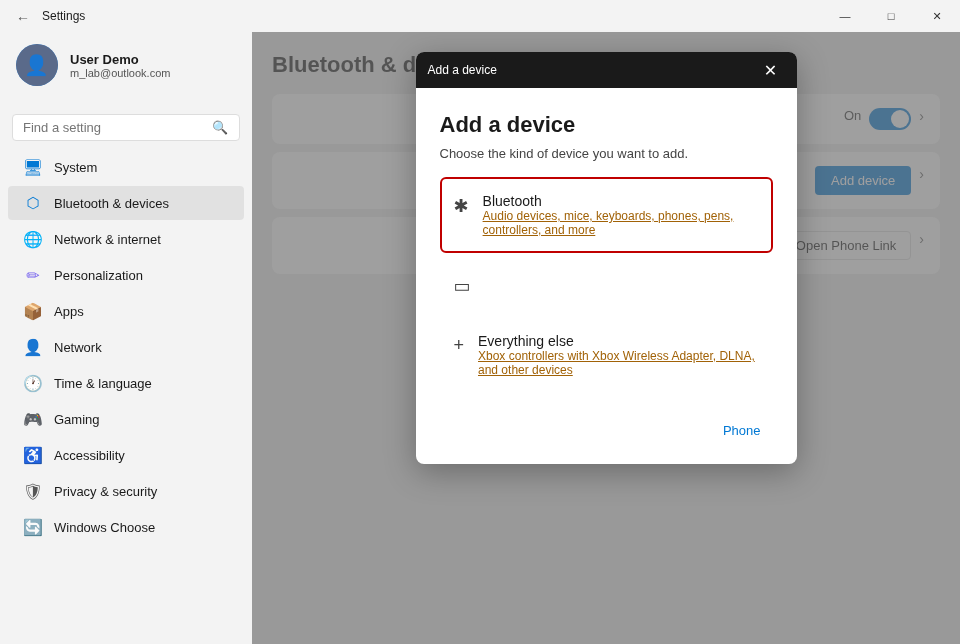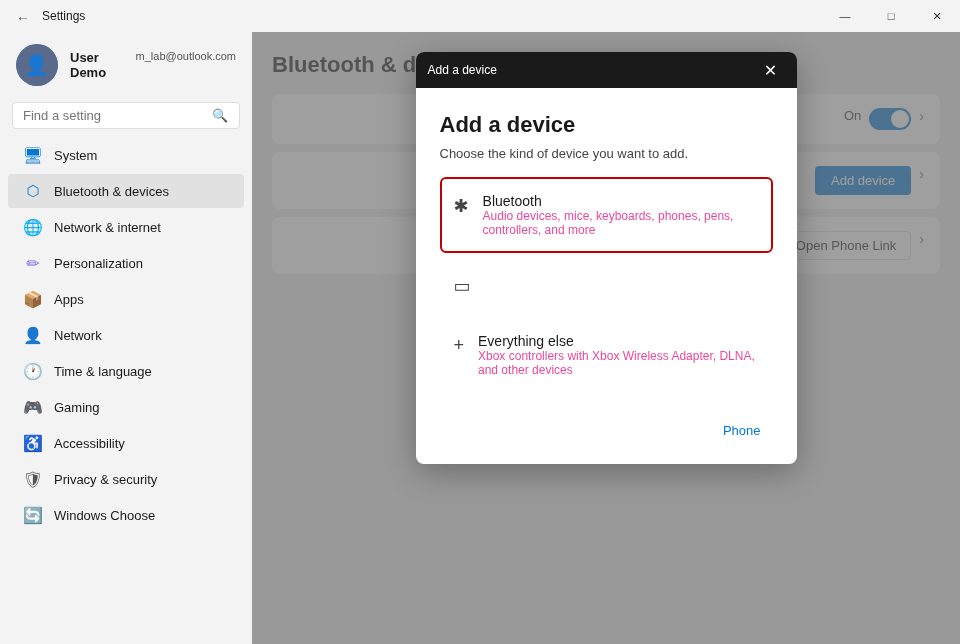--- a/index.html
+++ b/index.html
@@ -96,26 +96,26 @@
     .avatar-inner {
       width: 42px;
       height: 42px;
       border-radius: 50%;
       background: #5a6a8a;
       display: flex;
       align-items: center;
       justify-content: center;
       font-size: 20px;
     }
-    .user-info { display: flex; }
+    .user-info { display: flex; flex-direction: column; }
     .user-name { font-size: 13px; font-weight: 600; color: #1a1a1a; }
     .user-email { font-size: 11px; color: #555; }
 
     .search-box {
-      margin: 0 12px 8px 12px;
+      margin: 12px 12px 8px 12px;
       display: flex;
       align-items: center;
       background: white;
       border: 1px solid #ddd;
       border-radius: 4px;
       padding: 5px 10px;
       gap: 8px;
     }
     .search-box input {
       border: none;
@@ -280,21 +280,21 @@
       border: 2px solid transparent;
       margin-bottom: 4px;
     }
     .dialog-option.selected {
       border: 2px solid #c00000;
       background: #fff;
     }
     .dialog-opt-icon { font-size: 18px; color: #444; margin-top: 2px; flex-shrink: 0; }
     .dialog-opt-content { display: flex; flex-direction: column; }
     .dialog-opt-title { font-size: 14px; font-weight: 500; color: #1a1a1a; }
-    .dialog-opt-desc { font-size: 12px; color: #ec4899; }
+    .dialog-opt-desc { font-size: 12px; color: #a16207; text-decoration: underline; }
     .dialog-footer {
       display: flex;
       justify-content: flex-end;
       padding: 12px 24px 20px 24px;
     }
     .cancel-btn {
       background: none;
       border: none;
       font-size: 13px;
       color: #0078d4;

